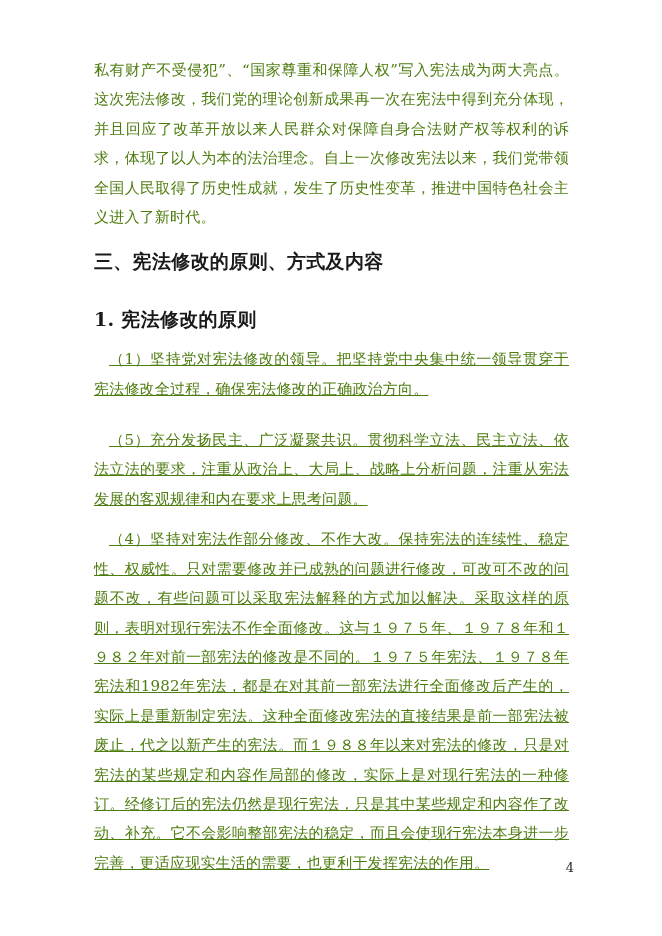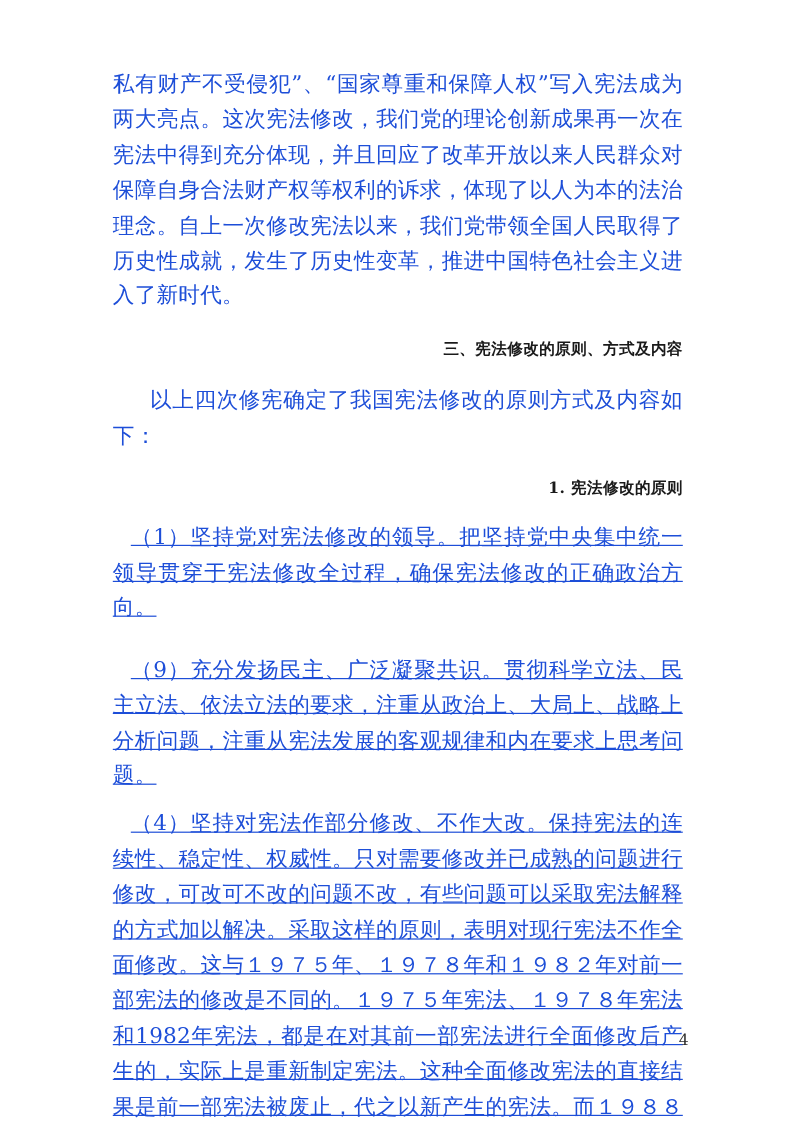--- a/index.html
+++ b/index.html
@@ -27,49 +27,49 @@
 
   .content {
     position: absolute;
     left: 94px;
     top: 56px;
     width: 475px;
   }
 
   p.body-text {
     margin: 0 0 0 0;
-    font-size: 18px;
+    font-size: 15px;
     line-height: 29.4px;
     text-align: justify;
     text-justify: inter-ideograph;
     letter-spacing: 0.2px;
-    color: #1d4ed8;
+    color: #4d7c0f;
   }
 
   p.flow {
     text-indent: 0;
   }
 
   p.indent-1 {
     text-indent: 15px;
     text-decoration: underline;
   }
 
   p.indent-2 {
     text-indent: 31px;
   }
 
   h3.heading {
     margin: 0;
-    font-size: 13px;
+    font-size: 19px;
     line-height: 29.4px;
     font-weight: bold;
     color: #1a1a1a;
     letter-spacing: 0.3px;
-    text-align: right;
+    text-align: left;
   }
 
   .gap-sm { height: 11px; }
   .gap-md { height: 13px; }
   .gap-lg { height: 15px; }
 
   .page-number {
     position: absolute;
     right: 88px;
     top: 860px;
@@ -88,36 +88,35 @@
   <div class="content">
 
     <p class="body-text flow">私有财产不受侵犯”、“国家尊重和保障人权”写入宪法成为两大亮点。这次宪法修改，我们党的理论创新成果再一次在宪法中得到充分体现，并且回应了改革开放以来人民群众对保障自身合法财产权等权利的诉求，体现了以人为本的法治理念。自上一次修改宪法以来，我们党带领全国人民取得了历史性成就，发生了历史性变革，推进中国特色社会主义进入了新时代。</p>
 
     <div class="gap-lg"></div>
 
     <h3 class="heading">三、宪法修改的原则、方式及内容</h3>
 
     <div class="gap-md"></div>
 
-    <p class="body-text indent-2">以上四次修宪确定了我国宪法修改的原则方式及内容如下：</p>
 
     <div class="gap-lg"></div>
 
     <h3 class="heading">1. 宪法修改的原则</h3>
 
     <div class="gap-sm"></div>
 
     <p class="body-text indent-1">（1）坚持党对宪法修改的领导。把坚持党中央集中统一领导贯穿于宪法修改全过程，确保宪法修改的正确政治方向。</p>
 
     <div class="gap-sm"></div>
 
 
     <div class="gap-sm"></div>
 
-    <p class="body-text indent-1">（9）充分发扬民主、广泛凝聚共识。贯彻科学立法、民主立法、依法立法的要求，注重从政治上、大局上、战略上分析问题，注重从宪法发展的客观规律和内在要求上思考问题。</p>
+    <p class="body-text indent-1">（5）充分发扬民主、广泛凝聚共识。贯彻科学立法、民主立法、依法立法的要求，注重从政治上、大局上、战略上分析问题，注重从宪法发展的客观规律和内在要求上思考问题。</p>
 
     <div class="gap-sm"></div>
 
     <p class="body-text indent-1">（4）坚持对宪法作部分修改、不作大改。保持宪法的连续性、稳定性、权威性。只对需要修改并已成熟的问题进行修改，可改可不改的问题不改，有些问题可以采取宪法解释的方式加以解决。采取这样的原则，表明对现行宪法不作全面修改。这与１９７５年、１９７８年和１９８２年对前一部宪法的修改是不同的。１９７５年宪法、１９７８年宪法和1982年宪法，都是在对其前一部宪法进行全面修改后产生的，实际上是重新制定宪法。这种全面修改宪法的直接结果是前一部宪法被废止，代之以新产生的宪法。而１９８８年以来对宪法的修改，只是对宪法的某些规定和内容作局部的修改，实际上是对现行宪法的一种修订。经修订后的宪法仍然是现行宪法，只是其中某些规定和内容作了改动、补充。它不会影响整部宪法的稳定，而且会使现行宪法本身进一步完善，更适应现实生活的需要，也更利于发挥宪法的作用。</p>
 
   </div>
 
   <div class="page-number">4</div>
 
 </div>

